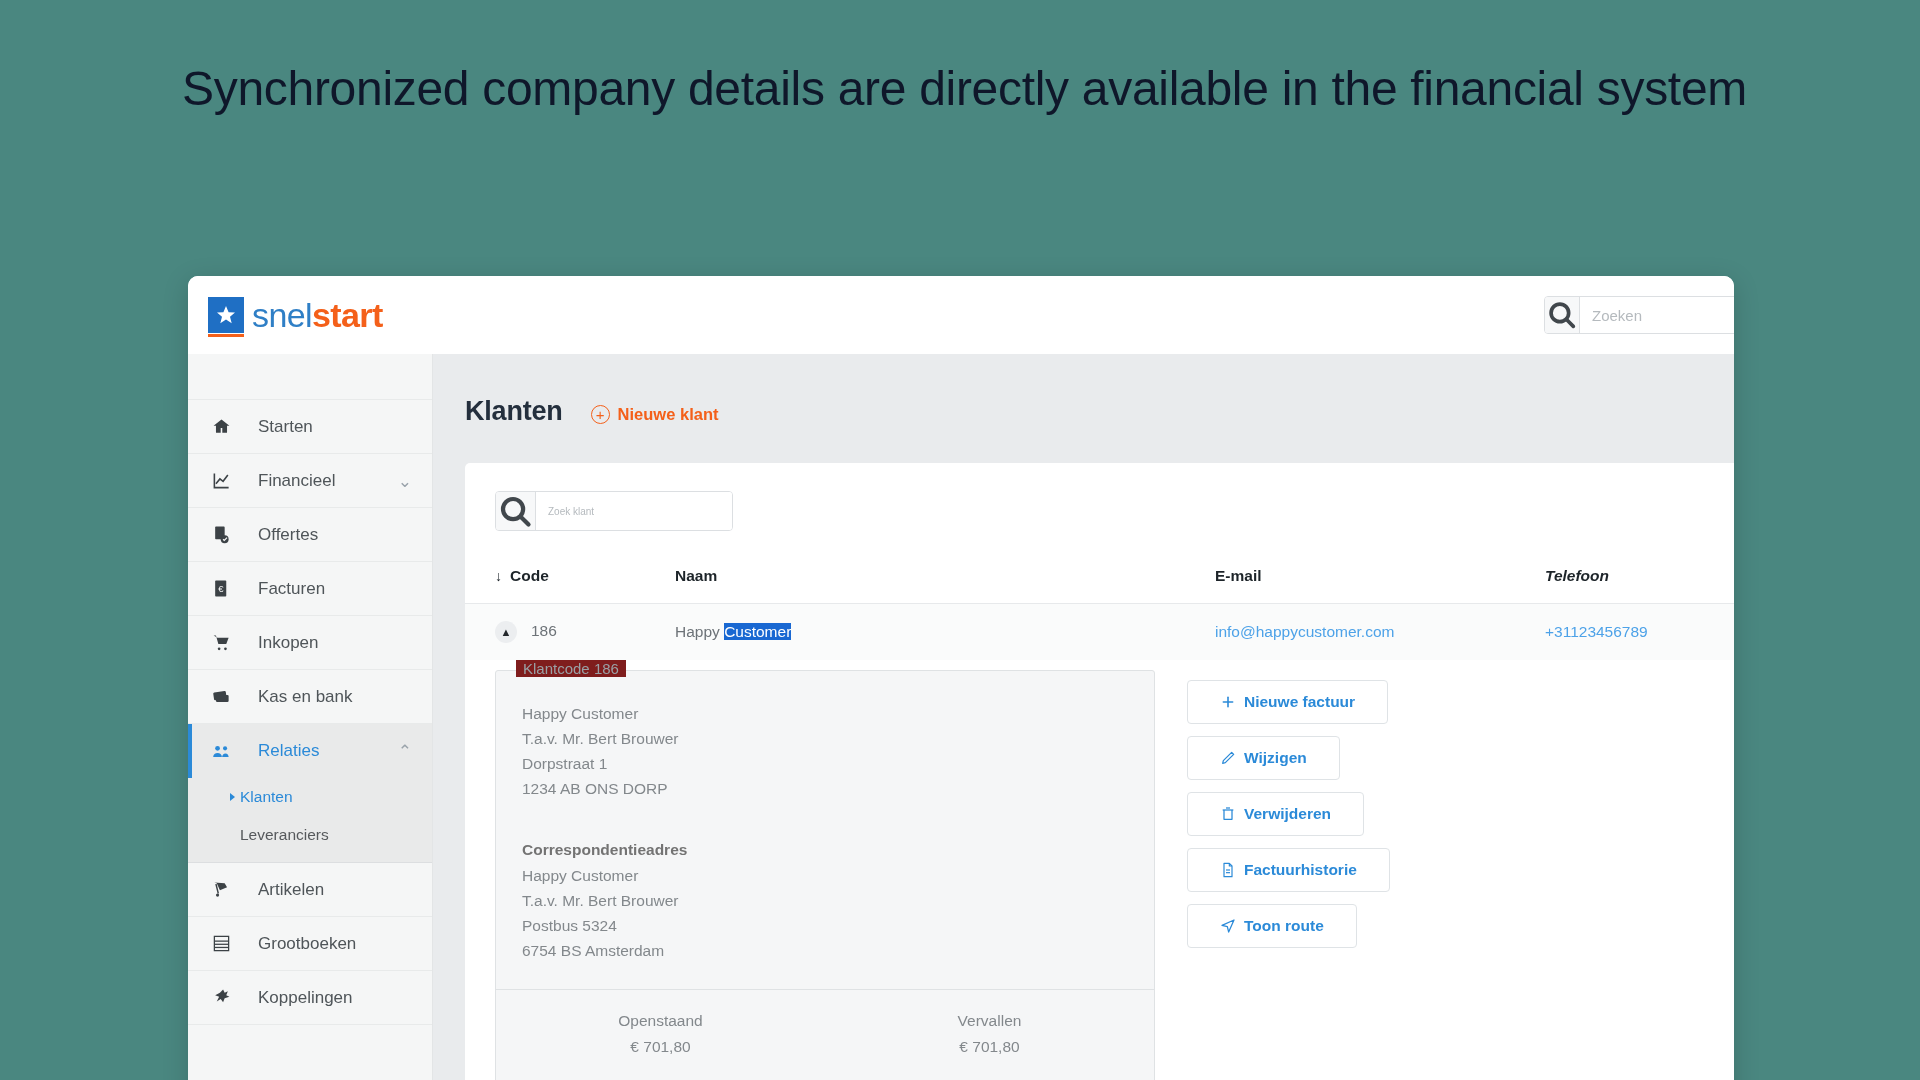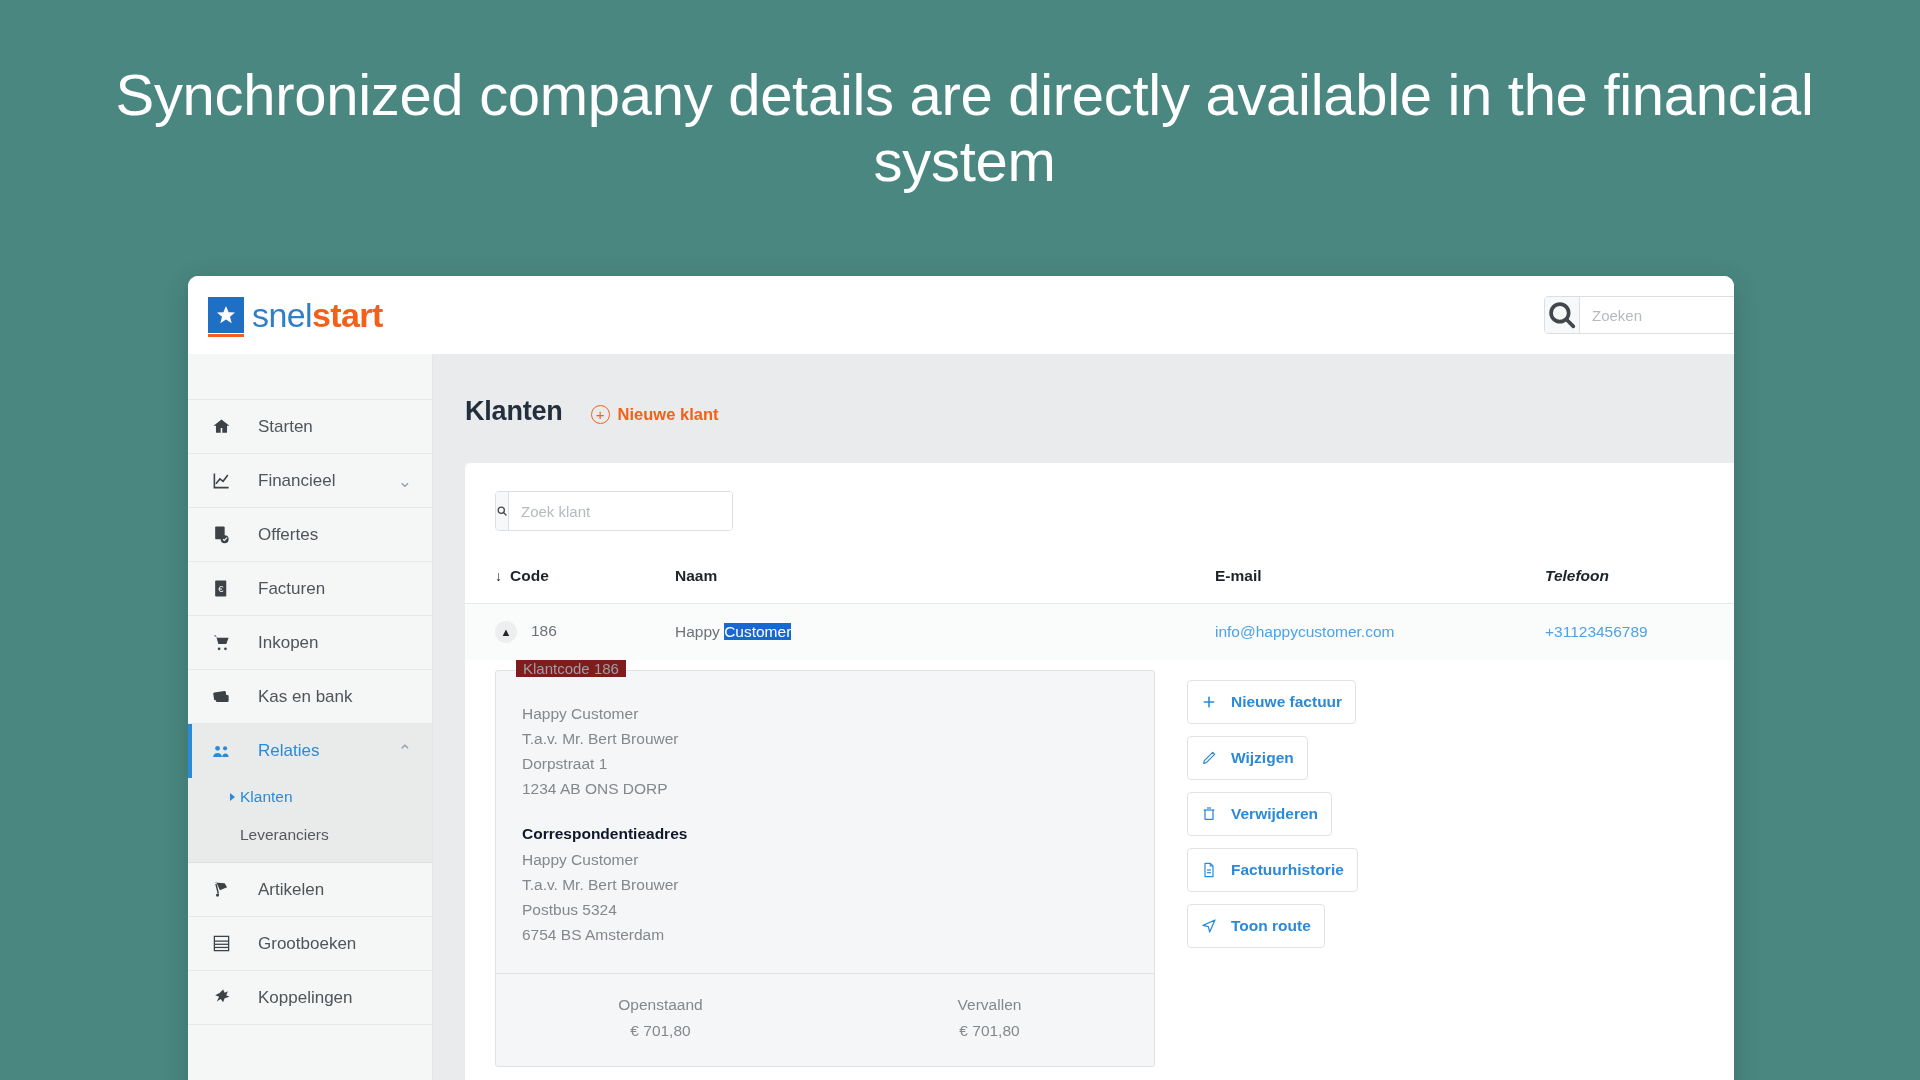--- a/index.html
+++ b/index.html
@@ -8,22 +8,22 @@
     overflow: hidden;
     font-family: "Liberation Sans", sans-serif;
   }
   body { background: #4a8780; position: relative; }
 
   
   .headline {
     position: absolute;
     top: 62px; left: 9px; right: 0;
     text-align: center;
-    color: #ffffff;
-    font-size: 58px;
+    color: #0f172a;
+    font-size: 48px;
     line-height: 1.13;
     font-weight: 400;
     letter-spacing: -0.3px;
     padding: 0 90px;
   }
 
   
   .window {
     position: absolute;
     left: 188px; top: 276px;
@@ -181,21 +181,21 @@
     display: flex; height: 40px; width: 238px;
     border: 1px solid #dcdfe2; border-radius: 4px; overflow: hidden;
     background: #fff;
   }
   .srch .sbtn {
     width: 40px; background: #f7f8f9; border-right: 1px solid #dcdfe2;
     display: flex; align-items: center; justify-content: center;
   }
   .srch input {
     border: 0; outline: none; flex: 1; padding: 0 12px;
-    font-size: 15px; color: #7f1d1d;
+    font-size: 10px; color: #7f1d1d;
     font-family: "Liberation Sans", sans-serif;
   }
   .srch input::placeholder { color: #b5babe; }
 
   table.klanten { width: 100%; border-collapse: collapse; }
   table.klanten th {
     text-align: left;
     font-size: 15.5px; font-weight: 700; color: #1d2429;
     padding: 14px 0 18px 0;
     border-bottom: 1px solid #e7e9eb;
@@ -238,37 +238,37 @@
     padding: 0;
     position: relative;
   }
   .fs-legend {
     position: absolute; top: -11px; left: 20px;
     background: #7f1d1d; padding: 0 7px;
     font-size: 15px; color: #9aa0a5;
   }
   .fs-body { padding: 30px 0 26px 26px; }
   .addr-line { font-size: 15.5px; color: #83888c; line-height: 1.62; }
-  .addr-head { font-size: 15.5px; color: #0f172a; font-weight: 700; margin-top: 20px; line-height: 1.62; }
+  .addr-head { font-size: 15.5px; color: #737373; font-weight: 700; margin-top: 36px; line-height: 1.62; }
   .totals {
     border-top: 1px solid #dfe2e4;
     display: flex;
     padding: 22px 0 26px 0;
   }
   .tot { flex: 1; text-align: center; }
   .tot .lab { font-size: 15.5px; color: #83888c; }
   .tot .val { font-size: 15.5px; color: #83888c; margin-top: 8px; }
 
   .actions { display: flex; flex-direction: column; gap: 12px; padding-top: 10px; }
   .act {
-    display: inline-flex; align-items: center; gap: 14px;
+    display: inline-flex; align-items: center; gap: 8px;
     border: 1px solid #dfe3e6; border-radius: 4px;
     background: #ffffff;
     color: #2b8ad8; font-size: 15.5px; font-weight: 600;
-    padding: 12px 13px;
+    padding: 12px 32px;
     cursor: pointer;
     align-self: flex-start;
     font-family: "Liberation Sans", sans-serif;
   }
   .act svg { width: 16px; height: 16px; }
 </style>
 </head>
 <body style="background: rgb(74, 135, 128);">
 
 <div class="headline">Synchronized company details are directly available in the financial system</div>

